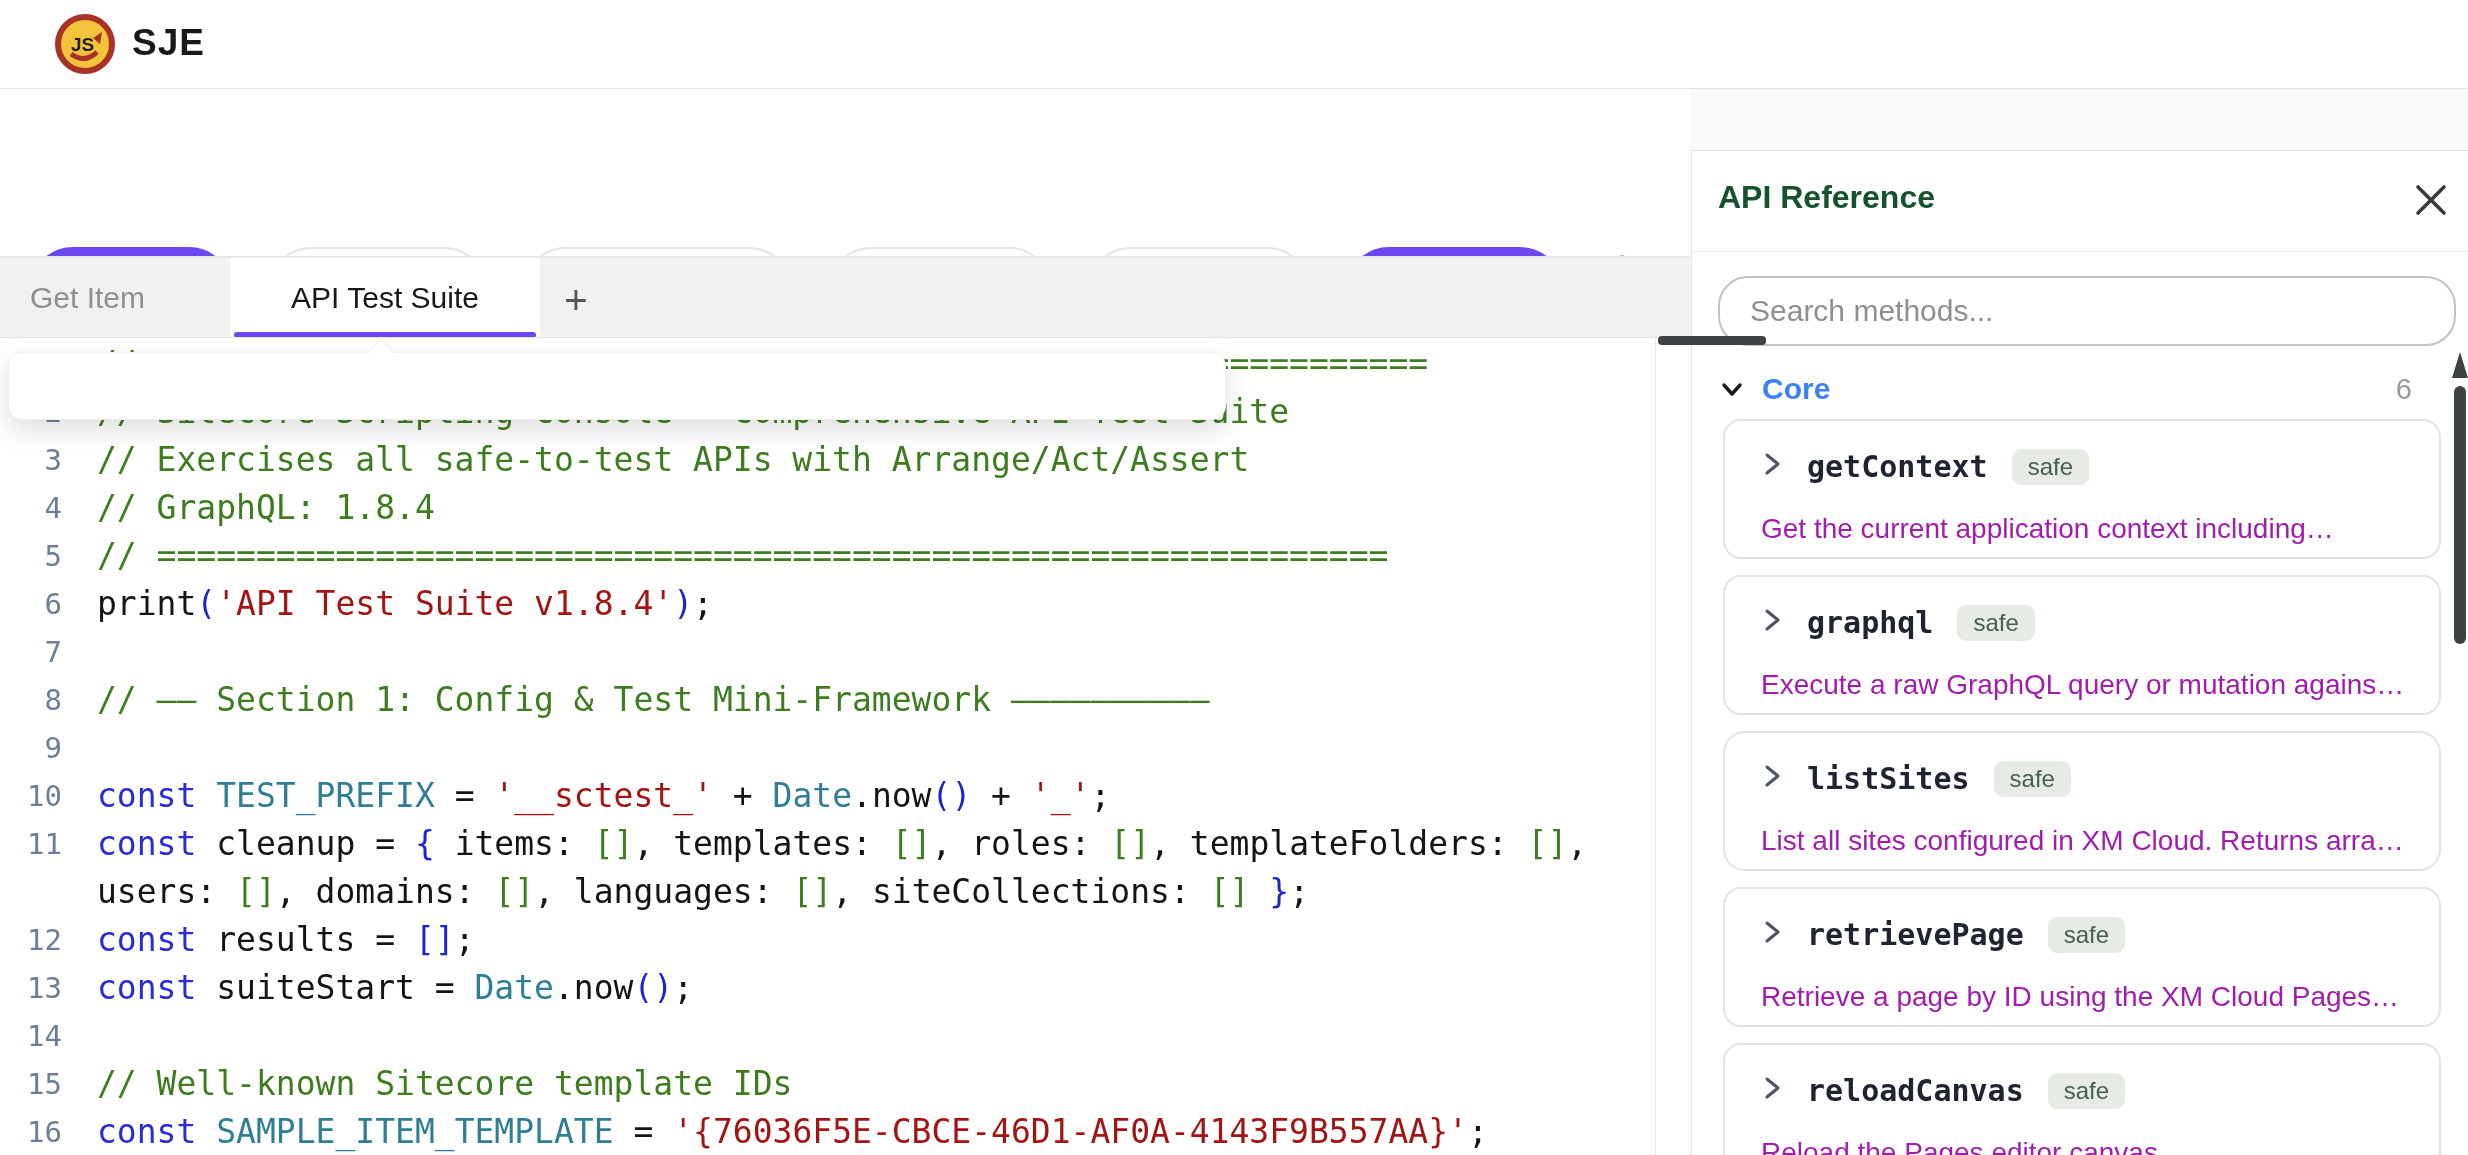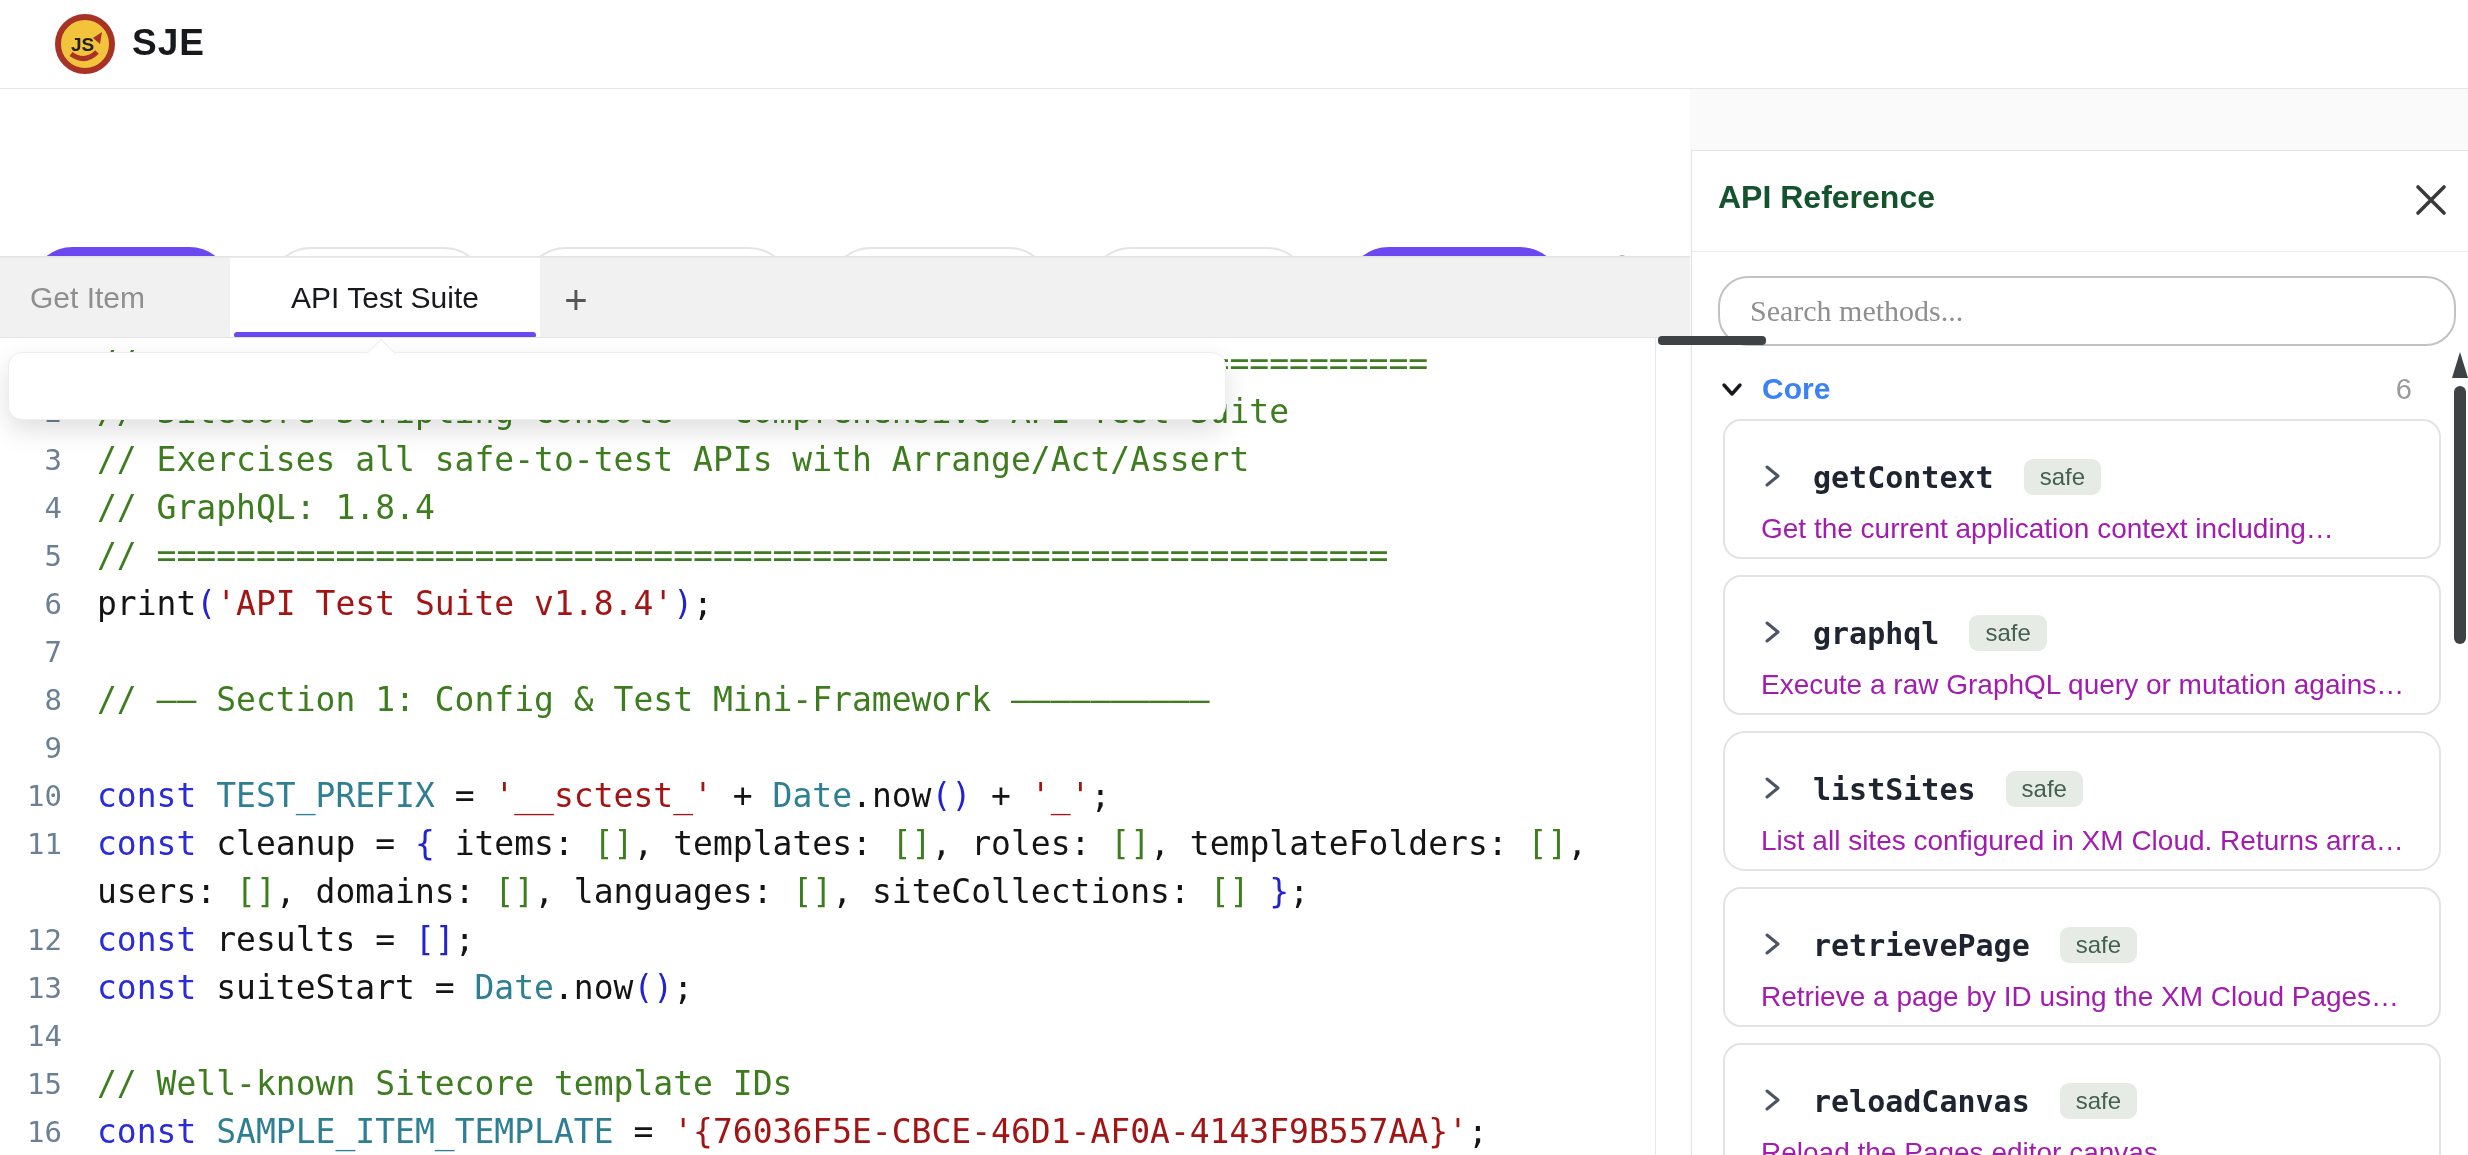--- a/index.html
+++ b/index.html
@@ -53,28 +53,28 @@
   #path-tooltip .notch { position:absolute; left:362px; top:-10px; width:20px; height:20px; background:#ffffff;
     border-left:1px solid #eeeeee; border-top:1px solid #eeeeee; transform:rotate(45deg); }
 
   
   #sidebar { position:absolute; left:1691px; top:150px; width:777px; height:1005px; background:#ffffff;
     border-left:1px solid #e3e3e3; border-top:1px solid #e3e3e3; }
   #sidebar-title { position:absolute; left:26px; top:28px; font-size:32px; font-weight:bold; color:#14532d; }
   #close-btn { position:absolute; left:718px; top:28px; width:42px; height:42px; background:none; border:none; cursor:pointer; }
   #sidebar-header-line { position:absolute; left:0; top:100px; width:777px; height:1px; background:#ececec; }
   #search-input { position:absolute; left:26px; top:125px; width:738px; height:70px; border:2px solid #c2c2c2;
-    border-radius:30px; font-size:30px; color:#1d4ed8; padding:0 30px; font-family:Liberation Serif, serif; outline:none; }
+    border-radius:30px; font-size:30px; color:#1d4ed8; padding:0 30px; font-family:Liberation Sans, sans-serif; outline:none; }
   #search-input::placeholder { color:#8f8f8f; }
   #section-row { position:absolute; left:26px; top:216px; width:720px; height:44px; display:flex; align-items:center; cursor:pointer; }
   #section-name { font-size:30px; font-weight:bold; color:#3b82f6; margin-left:16px; }
   #section-count { position:absolute; right:26px; font-size:29px; color:#9a9a9a; }
   .mcard { position:absolute; left:31px; width:718px; height:140px; background:#ffffff; border:2px solid #e3e3e3;
     border-radius:18px; overflow:hidden; cursor:pointer; }
-  .mcard .mrow { position:absolute; left:36px; top:28px; height:46px; display:flex; align-items:flex-end; gap:30px; }
+  .mcard .mrow { position:absolute; left:36px; top:28px; height:46px; display:flex; align-items:flex-start; gap:24px; }
   .mname { font-family:"DejaVu Sans Mono", monospace; font-size:30px; font-weight:600; color:#1f2430; }
   .mbadge { background:#e6ebe6; color:#44604e; font-size:24px; border-radius:9px; padding:6px 16px; line-height:1; }
   .mdesc { position:absolute; left:36px; top:88px; width:650px; font-size:28px; color:#a21caf; line-height:40px; white-space:nowrap; }
 
   
   #sb-arrow { position:absolute; left:2452px; top:352px; width:0; height:0; border-left:8px solid transparent;
     border-right:8px solid transparent; border-bottom:26px solid #3e4245; }
   #sb-thumb { position:absolute; left:2454px; top:386px; width:12px; height:258px; background:#3e4245; border-radius:6px; cursor:pointer; }
 </style>
 </head>

